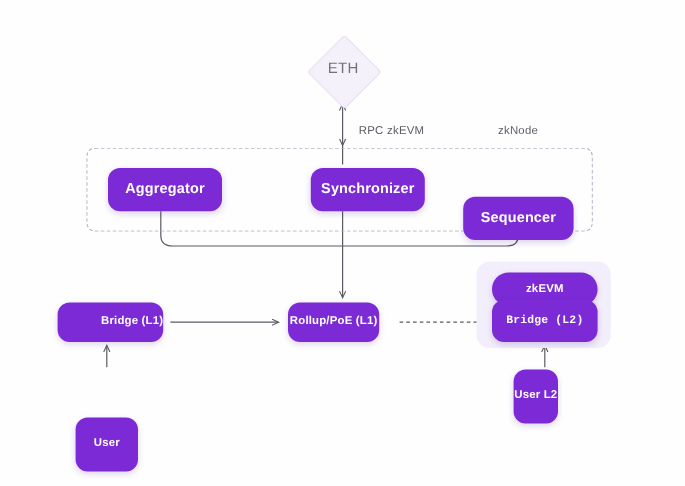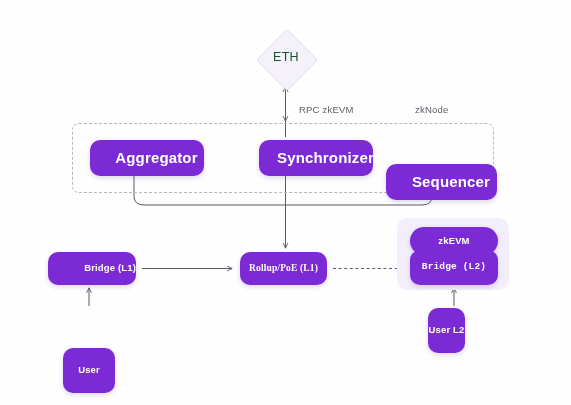--- a/index.html
+++ b/index.html
@@ -47,21 +47,21 @@
     transform: rotate(45deg);
     border-radius: 3px;
   }
   .eth-label {
     position: absolute;
     left: 0;
     top: 22px;
     width: 60px;
     text-align: center;
     font-size: 12.5px;
-    color: #14532d;
+    color: #737373;
     letter-spacing: .3px;
   }
 
   
   .zknode-box {
     position: absolute;
     left: 72px;
     top: 123px;
     width: 420px;
     height: 68px;
@@ -106,28 +106,28 @@
     display: flex;
     align-items: center;
     justify-content: center;
     font-size: 9.5px;
     font-weight: bold;
     letter-spacing: .15px;
     box-shadow: 0 2px 5px rgba(80, 30, 150, 0.18);
     text-align: center;
     line-height: 1.15;
   }
-  .node.lg { font-size: 15px; padding-left: 19px; }
+  .node.lg { font-size: 12px; }
 
   .n-aggregator   { left: 90px;  top: 140px; width: 95px;  height: 36px; }
   .n-synchronizer { left: 238px; top: 140px; width: 95px;  height: 36px; margin-left: 21px; }
   .n-sequencer    { left: 386px; top: 140px; width: 92px;  height: 36px; margin-top: 24px; }
 
   .n-bridge-l1    { left: 48px;  top: 252px; width: 88px;  height: 33px; justify-content: flex-end; }
-  .n-rollup       { left: 240px; top: 252px; width: 87px;  height: 33px; font-family: Liberation Serif, serif; }
+  .n-rollup       { left: 240px; top: 252px; width: 76px;  height: 33px; }
   .n-zkevm        { left: 410px; top: 227px; width: 88px;  height: 28px; border-radius: 14px; }
   .n-bridge-l2    { left: 410px; top: 250px; width: 88px;  height: 35px; font-family: Liberation Mono, monospace; }
 
   .n-user         { left: 63px;  top: 308px; width: 52px;  height: 45px; margin-top: 40px; }
   .n-user-l2      { left: 428px; top: 308px; width: 37px;  height: 45px; align-items: center; }
 </style>
 </head>
 <body>
 
 <div id="canvas">

